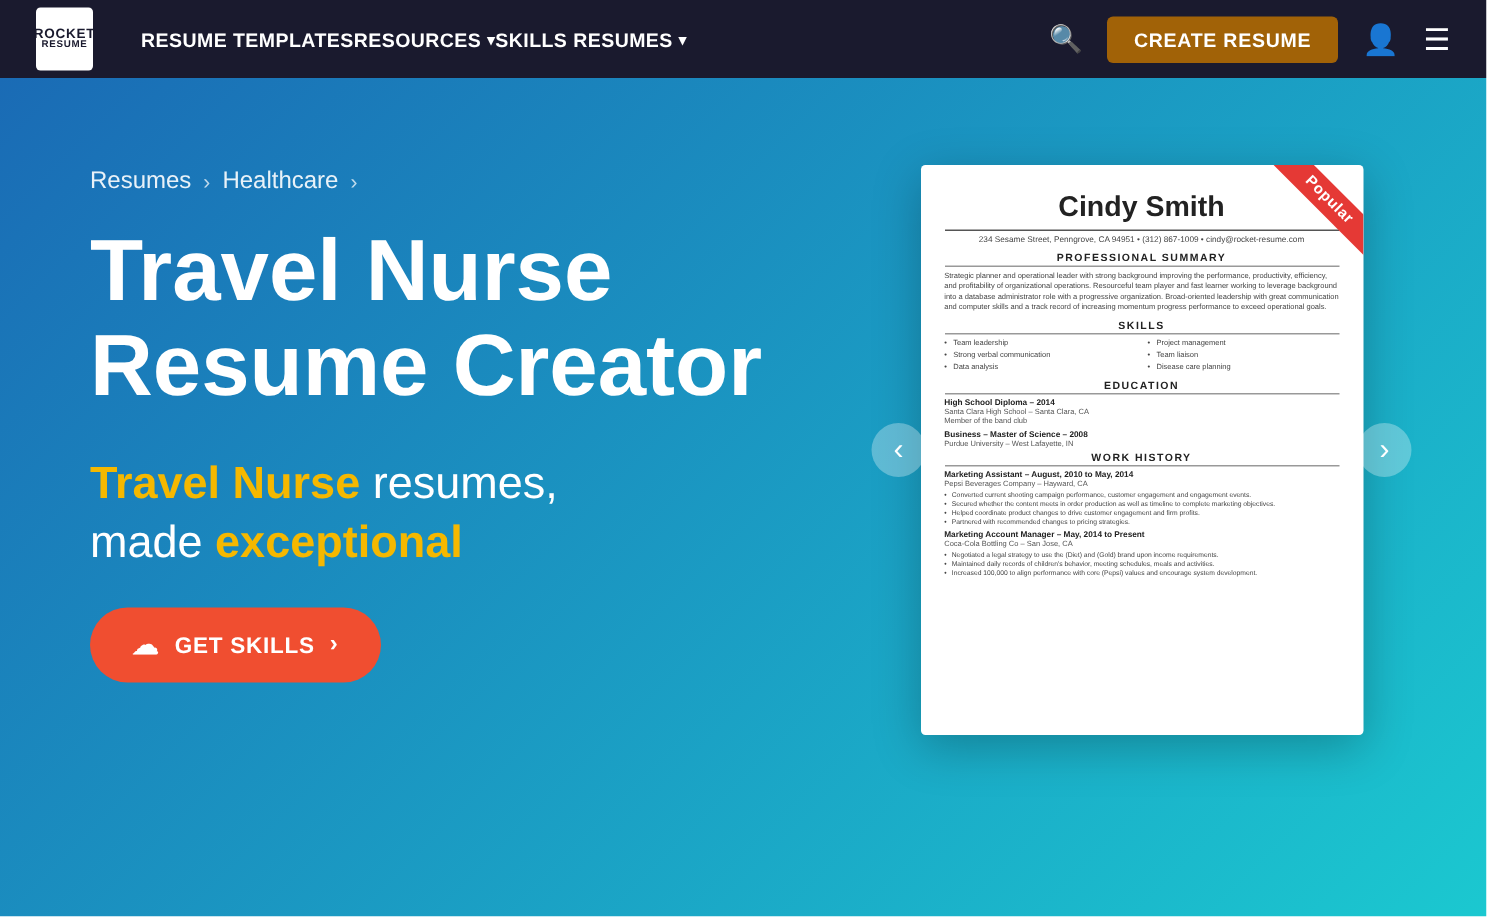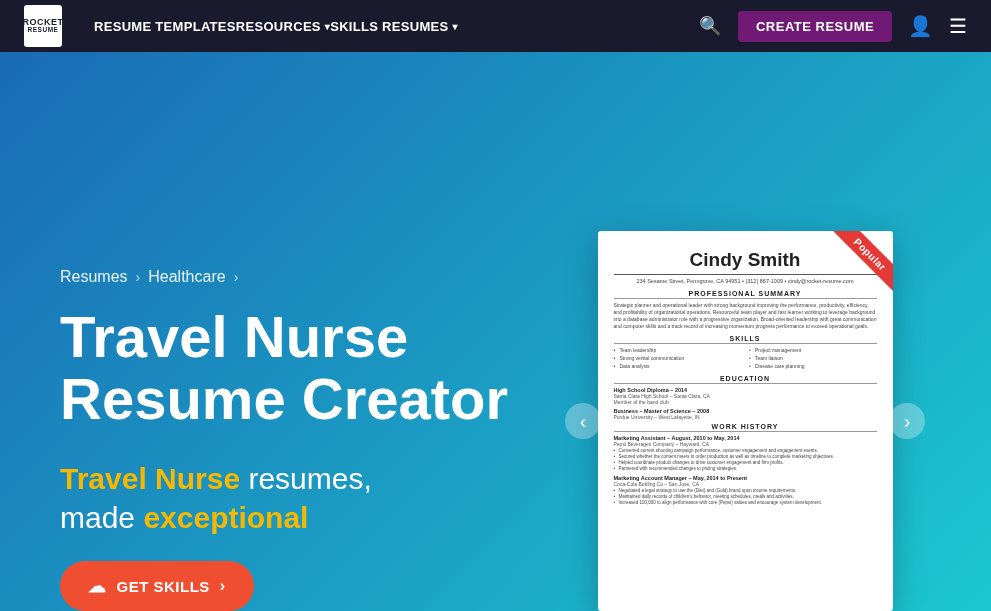--- a/index.html
+++ b/index.html
@@ -70,21 +70,21 @@
       display: flex;
       align-items: center;
       gap: 16px;
     }
     .nav-search-icon {
       color: #fff;
       font-size: 18px;
       cursor: pointer;
     }
     .btn-create {
-      background: #701a75;
+      background: #a16207;
       color: #fff;
       border: none;
       border-radius: 4px;
       padding: 8px 18px;
       font-size: 13px;
       font-weight: 700;
       letter-spacing: 0.5px;
       cursor: pointer;
       white-space: nowrap;
     }
@@ -93,22 +93,22 @@
       font-size: 20px;
       cursor: pointer;
     }
 
     
     .hero {
       background: linear-gradient(135deg, #1a6bb5 0%, #1bc8d0 100%);
       height: 559px;
       position: relative;
       display: flex;
-      align-items: flex-end;
-      padding: 48px 76px 0 60px;
+      align-items: flex-start;
+      padding: 48px 60px 0 60px;
       overflow: hidden;
     }
     .hero-content {
       flex: 1;
       padding-top: 12px;
     }
     .breadcrumb {
       display: flex;
       align-items: center;
       gap: 8px;

